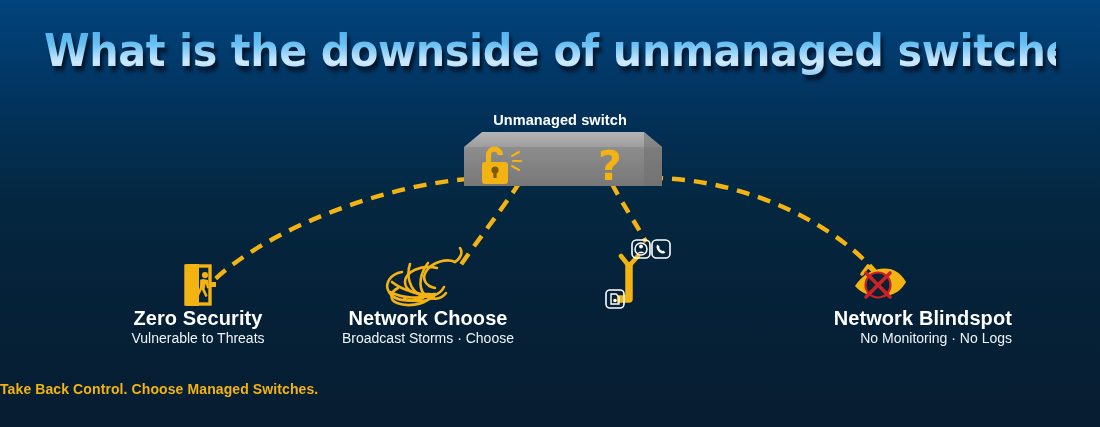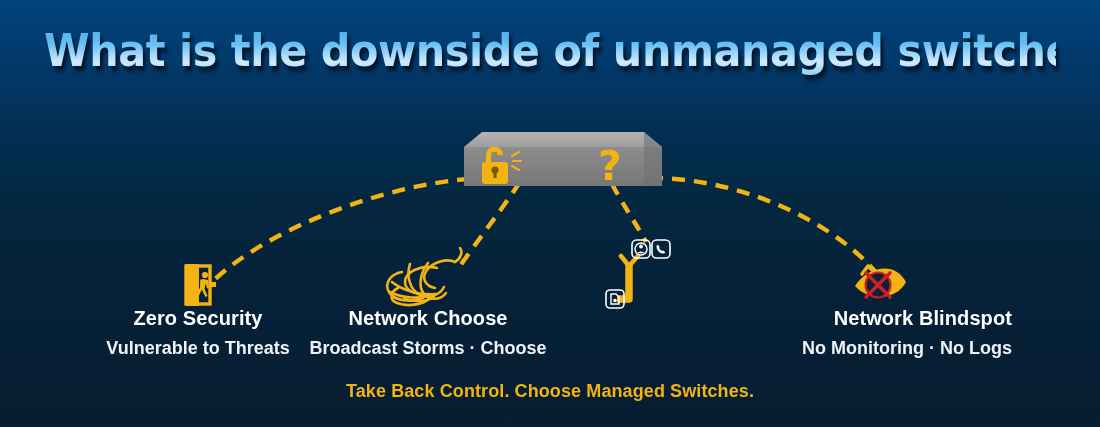--- a/index.html
+++ b/index.html
@@ -60,36 +60,36 @@
   }
   .item .t {
     color: #ffffff;
     font-size: 20px;
     font-weight: bold;
     letter-spacing: 0.1px;
     white-space: nowrap;
   }
   .item .s {
     color: #eef3f8;
-    font-size: 18px;
-    font-weight: bold;
-    margin-top: 8px;
+    font-size: 14px;
+    font-weight: normal;
+    margin-top: 0;
     white-space: nowrap;
   }
   #item-0 { left: 68px;  top: 307px; }
   #item-1 { left: 298px; top: 307px; }
   #item-2 { left: 502px; top: 307px; }
   #item-3 { left: 752px; top: 307px; text-align: right; }
   
   #tagline {
     position: absolute;
     left: 0; top: 381px; width: 1100px;
-    text-align: center;
+    text-align: left;
     color: #f2b313;
-    font-size: 18px;
+    font-size: 14px;
     font-weight: bold;
     letter-spacing: 0.1px;
   }
 </style>
 </head>
 <body>
 
 <div id="stage">
 
   <div id="title">What is the downside of unmanaged switches?</div>
@@ -189,20 +189,21 @@
       <path d="M862,274 l6,-8 l6,6" fill="none" stroke="#f2b313" stroke-width="3.6" stroke-linecap="round" stroke-linejoin="round"></path>
       <circle cx="878" cy="285" r="12.5" fill="#0c2134"></circle>
       <g stroke="#cc2127" stroke-width="3.6" stroke-linecap="round">
         <line x1="866" y1="273" x2="890" y2="297"></line>
         <line x1="890" y1="273" x2="866" y2="297"></line>
       </g>
       <circle cx="878" cy="285" r="12.5" fill="none" stroke="#cc2127" stroke-width="2.2"></circle>
     </g>
   </svg>
 
+  <div id="switch-label">Unmanaged switch</div>
 
   <div class="item" id="item-0">
     <div class="t">Zero Security</div>
     <div class="s">Vulnerable to Threats</div>
   </div>
   <div class="item" id="item-1">
     <div class="t">Network Choose</div>
     <div class="s">Broadcast Storms · Choose</div>
   </div>
   <div class="item" id="item-2">

